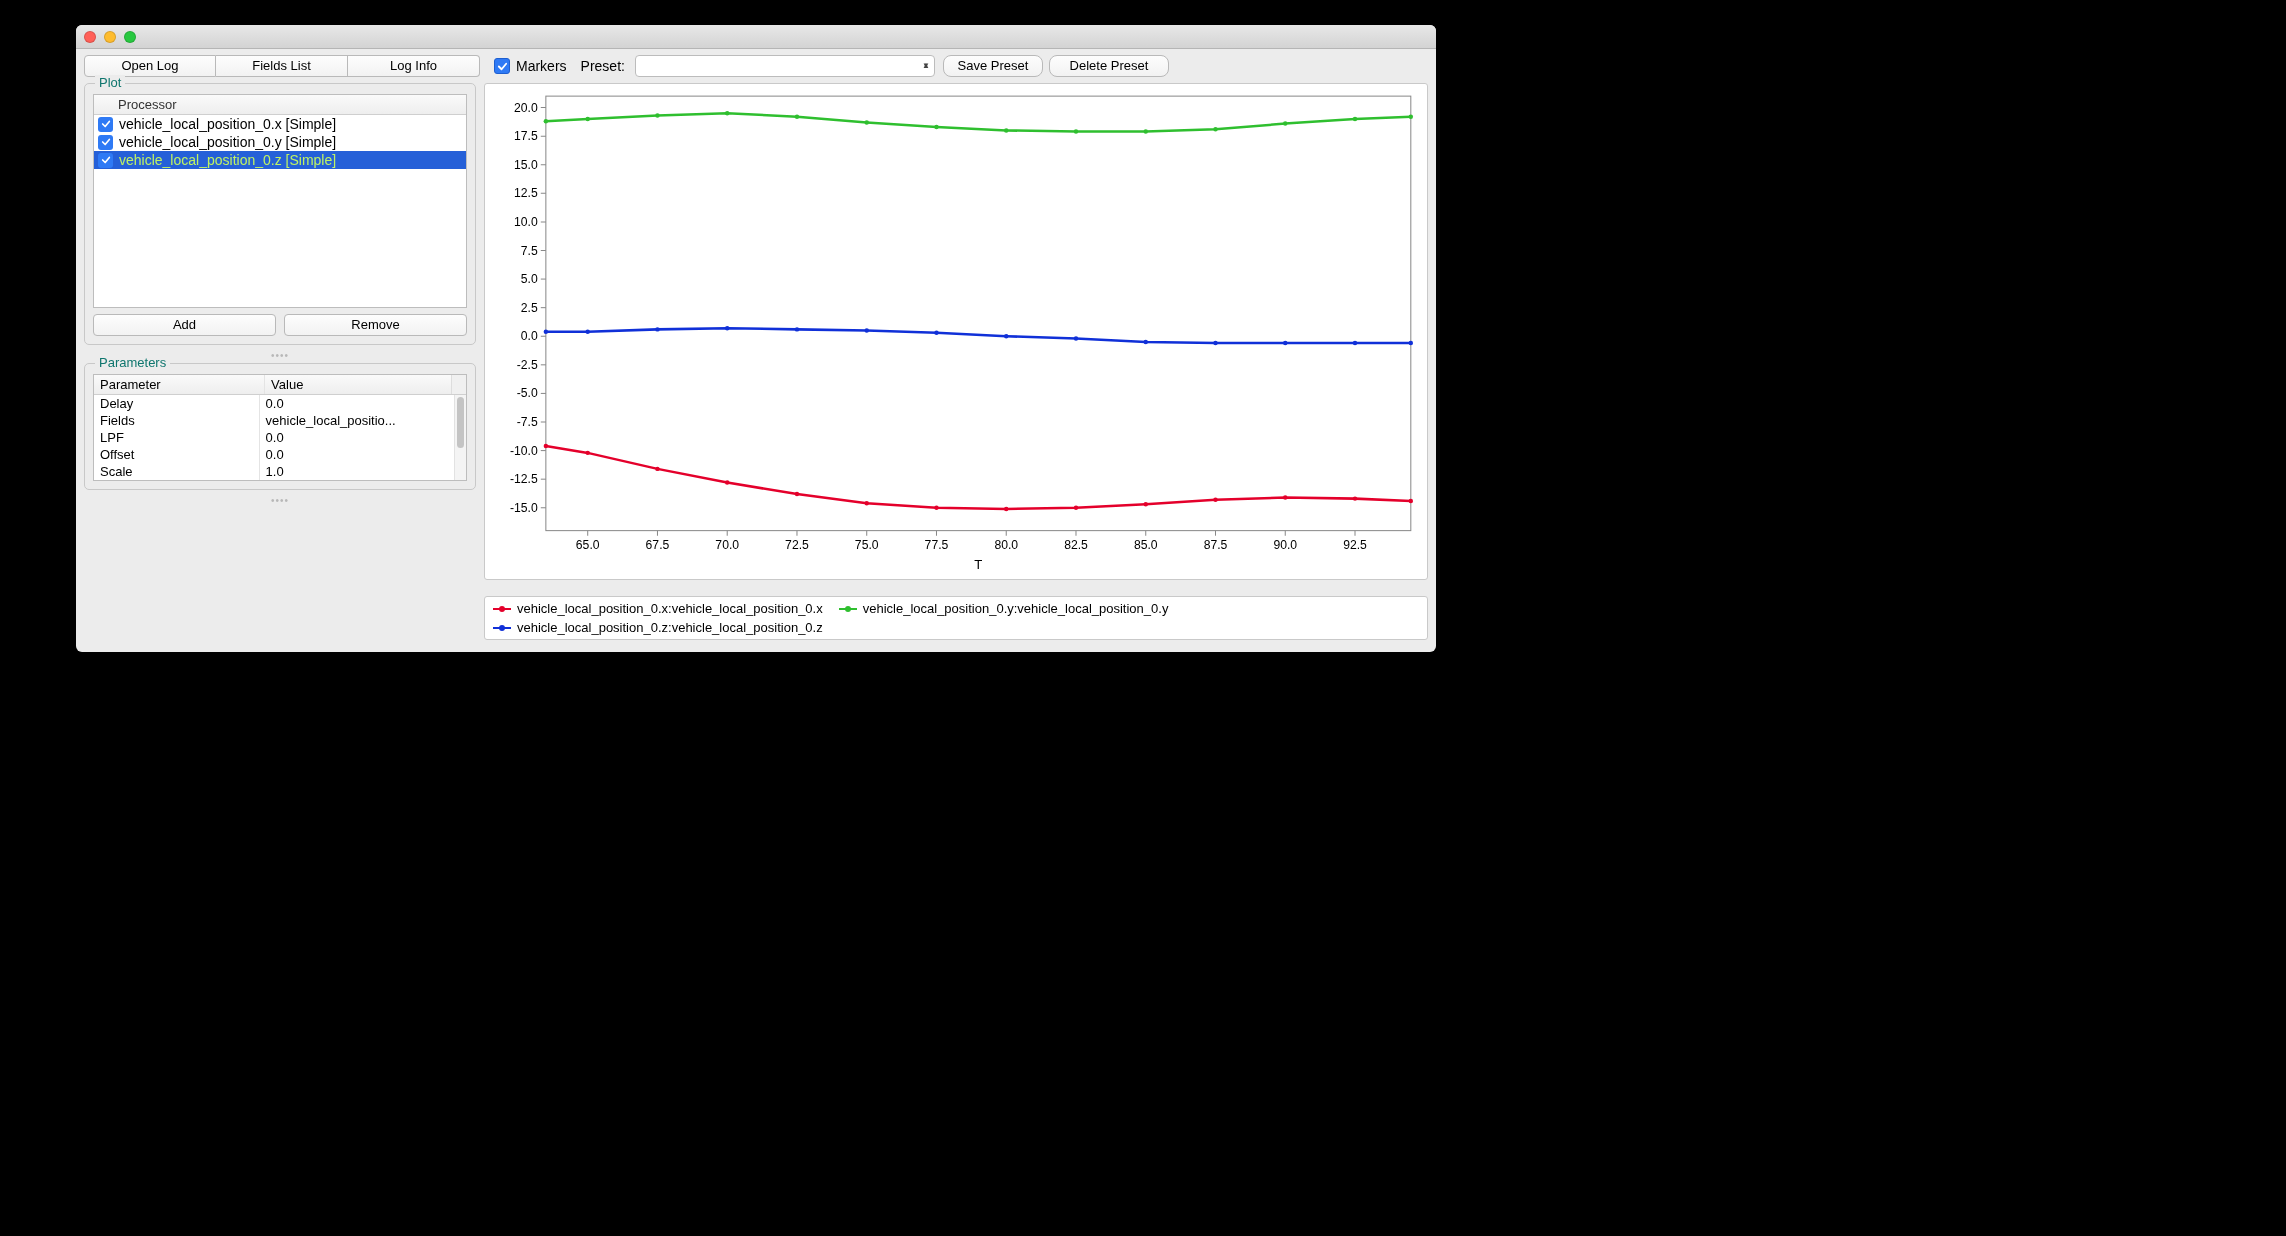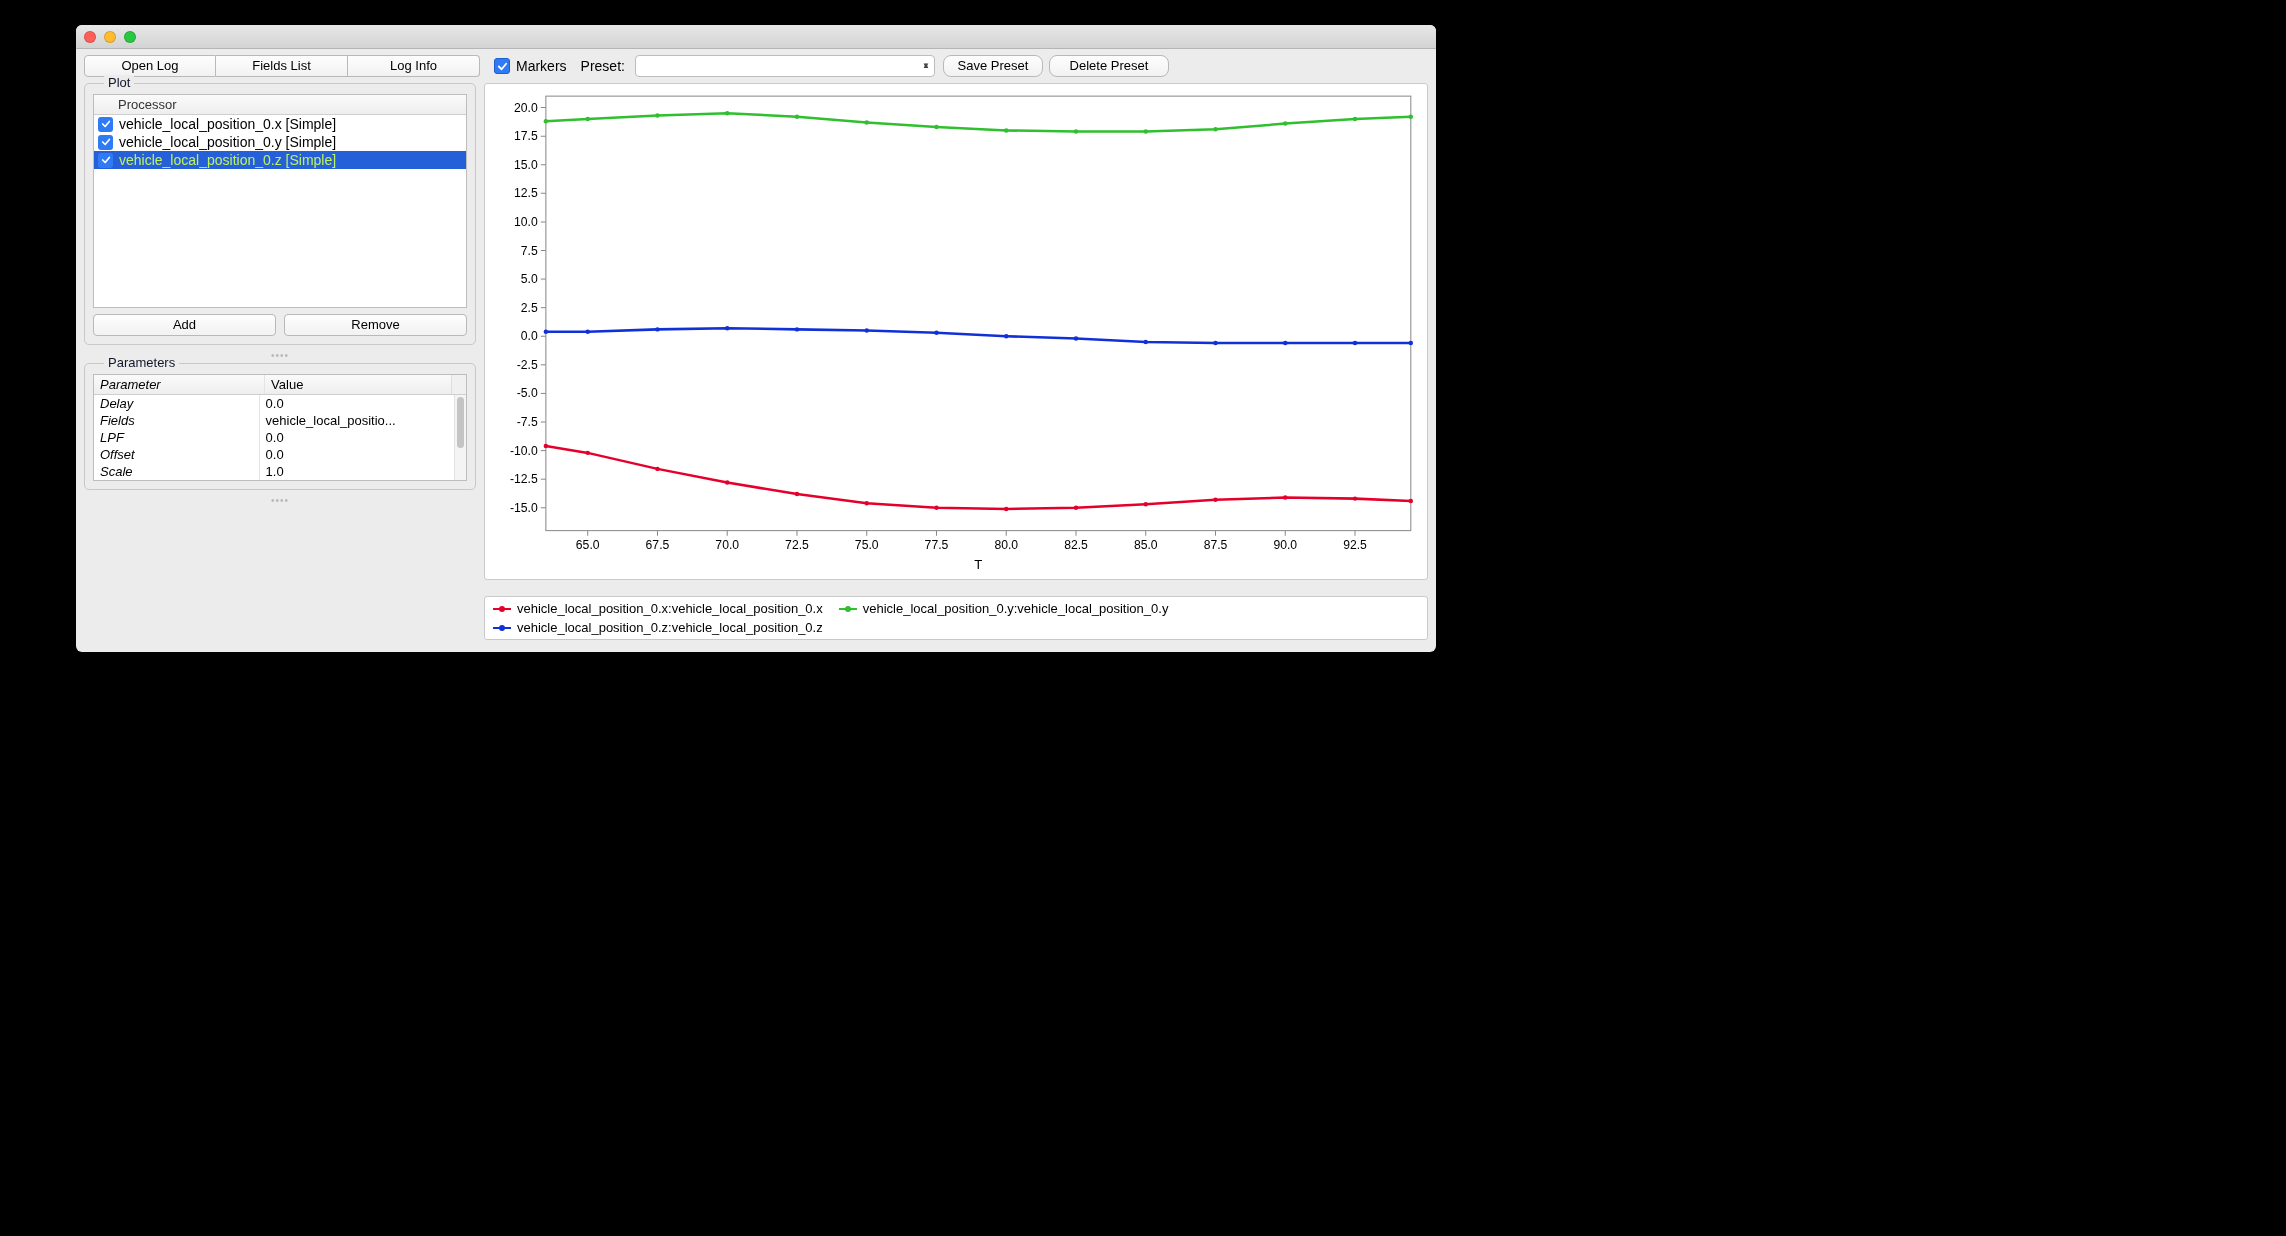--- a/index.html
+++ b/index.html
@@ -88,22 +88,22 @@
   .body { display: flex; padding: 4px 8px 12px 8px; gap: 8px; }
   .left { width: 392px; display: flex; flex-direction: column; gap: 6px; }
   .groupbox {
     border: 1px solid #c8c8c8;
     border-radius: 5px;
     padding: 10px 8px 8px 8px;
     position: relative;
     background: #ececec;
   }
   .groupbox > .gb-title {
-    position: absolute; top: -9px; left: 19px;
-    background: #ececec; padding: 0 4px; font-size: 13px; color:#0f172a;
+    position: absolute; top: -9px; left: 10px;
+    background: #ececec; padding: 0 4px; font-size: 13px; color:#0f766e;
   }
   .list {
     background: #fff; border: 1px solid #bdbdbd;
     height: 214px; overflow: hidden;
   }
   .list-header {
     background: linear-gradient(#fafafa,#eee);
     border-bottom: 1px solid #cfcfcf;
     padding: 2px 6px 2px 24px; font-size: 13px;
     color:#333;
@@ -124,21 +124,21 @@
   .grip { text-align:center; color:#b8b8b8; font-size:10px; line-height:6px; letter-spacing:1px; margin:2px 0 -2px 0; }
 
   .param-table {
     background:#fff; border:1px solid #bdbdbd; width:100%;
     font-size:13px;
   }
   .param-table .phead { display:flex; background:linear-gradient(#fafafa,#eee); border-bottom:1px solid #cfcfcf; }
   .param-table .phead > div { padding:2px 6px; }
   .param-table .prow { display:flex; }
   .param-table .prow > div { padding:1px 6px; }
-  .pc1 { width: 46%; border-right:1px solid #e4e4e4;font-style:italic; }
+  .pc1 { width: 46%; border-right:1px solid #e4e4e4; }
   .pc2 { width: 50%; white-space:nowrap; overflow:hidden; text-overflow:ellipsis; }
   .pscroll { width:4%; background:#f0f0f0; border-left:1px solid #ddd; }
   .param-body-wrap { display:flex; }
   .param-body { flex:1; }
   .param-scrollbar { width:12px; background:#f4f4f4; position:relative; border-left:1px solid #e2e2e2; }
   .param-scrollbar .thumb { position:absolute; top:2px; left:2px; right:2px; height:60%; background:#c4c4c4; border-radius:5px; }
 
   .msg-table { background:#fff; border:1px solid #bdbdbd; width:100%; font-size:13px; }
   .msg-table .mhead { display:flex; background:linear-gradient(#fafafa,#eee); border-bottom:1px solid #cfcfcf; }
   .msg-table .mhead > div { padding:2px 6px; }

